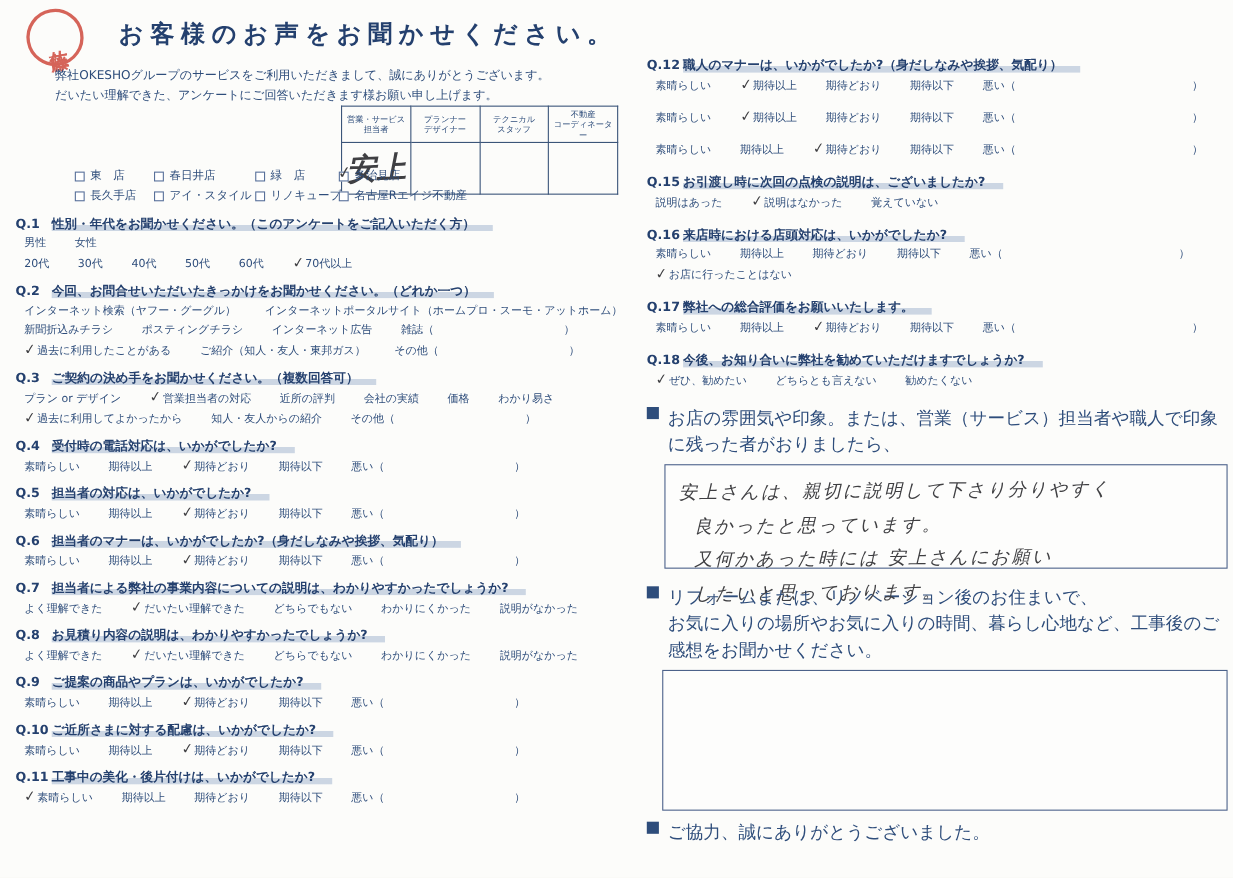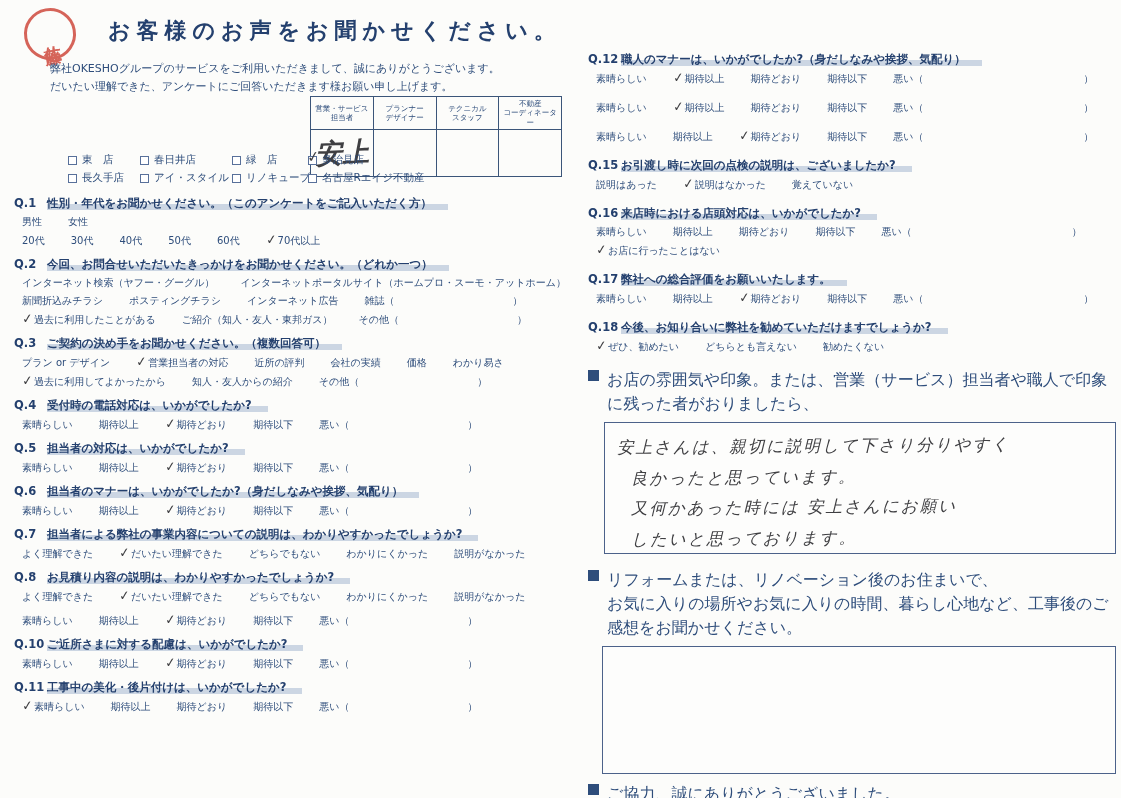--- a/index.html
+++ b/index.html
@@ -78,21 +78,21 @@
   }
   .paren-gap { display:inline-block; width:118px; }
   #right-col .paren-gap { width:160px; }
   
   .note { display:flex; gap:8px; font-size:16px; line-height:1.5; margin-bottom:6px; color:#2e4d7b; }
   .bullet { width:11px; height:11px; background:#2e4d7b; flex:0 0 11px; margin-top:2px; }
   .comment-box {
     border:1.6px solid #4c628a; background:#fdfdfc;
     margin-left:14px; padding:8px 12px;
   }
-  #comment-box-1 { height:132px; margin-bottom:14px;margin-left:16px; }
+  #comment-box-1 { height:95px; margin-bottom:14px;margin-left:16px; }
   #comment-box-2 { height:128px; margin-bottom:8px; }
   .hand-line { font-size:16.5px; line-height:1.85; letter-spacing:2px; transform:rotate(-.5deg); }
   .hand-line.indent { margin-left:14px; }
   .closing-note { margin-top:2px; }
 </style>
 </head>
 <body>
 
 <div class="page">
 
@@ -384,20 +384,21 @@
           </span>
           <span class="opt">
             <span>わかりにくかった</span>
           </span>
           <span class="opt">
             <span>説明がなかった</span>
           </span>
         </div>
       </div>
       <div class="question">
+        <div class="q-header"><span class="q-num">Q.9</span><span class="q-title">ご提案の商品やプランは、いかがでしたか?</span></div>
         <div class="opt-line tight">
           <span class="opt">
             <span>素晴らしい</span>
           </span>
           <span class="opt">
             <span>期待以上</span>
           </span>
           <span class="opt">
             <span class="check">✓</span>
             <span>期待どおり</span>

